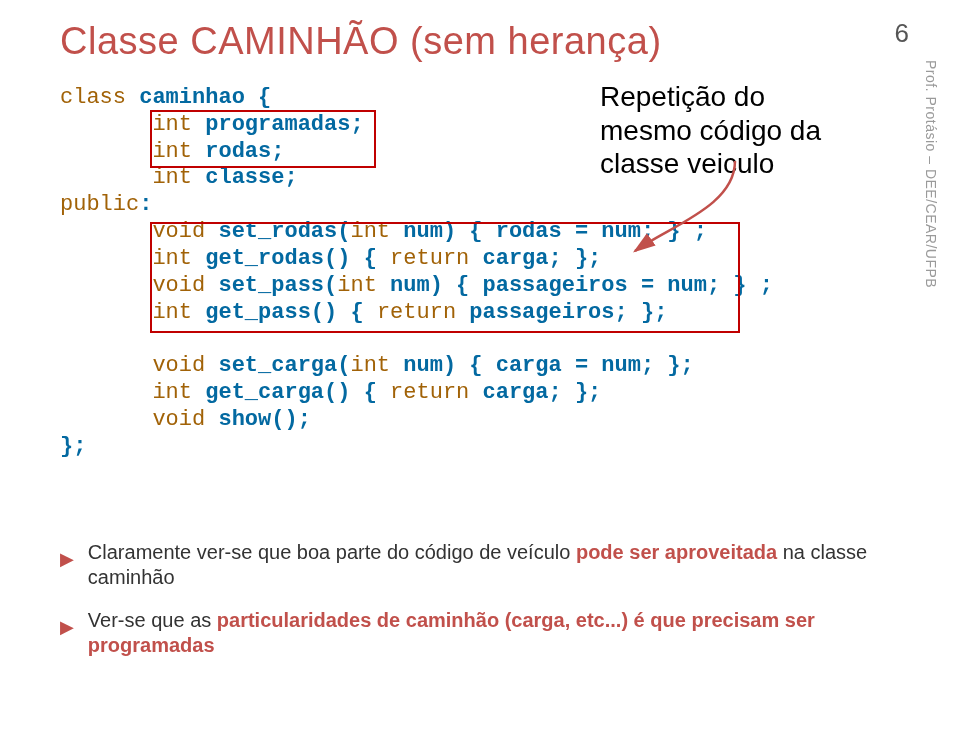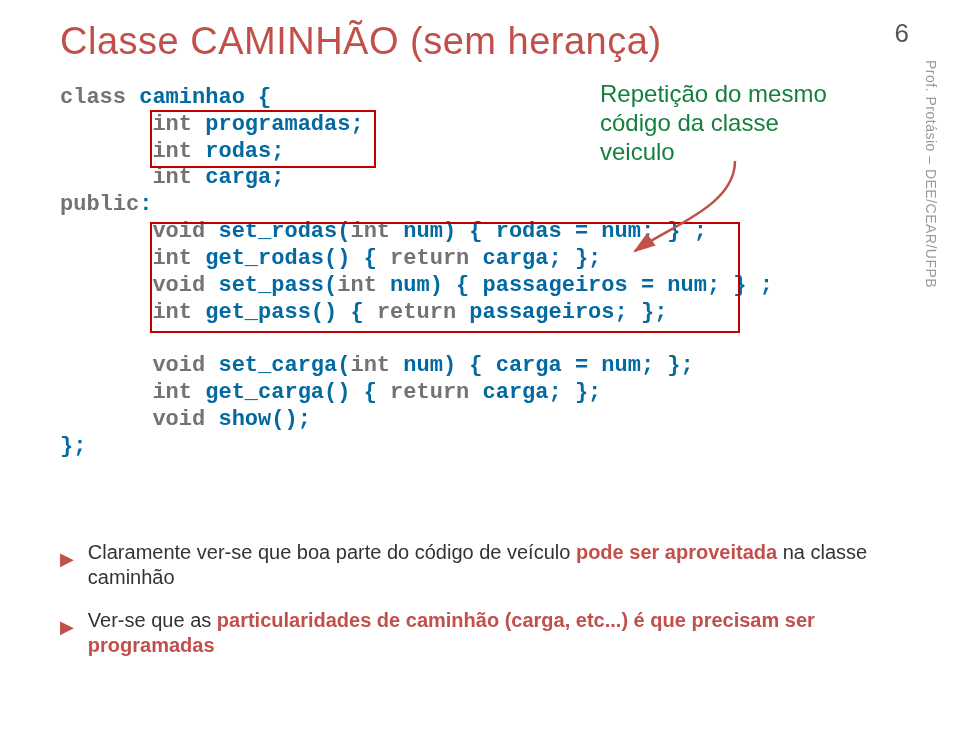--- a/index.html
+++ b/index.html
@@ -43,31 +43,31 @@
     position: absolute;
     top: 85px;
     left: 60px;
     font-family: Consolas, "Courier New", monospace;
     font-size: 22px;
     line-height: 1.22;
     white-space: pre;
     color: #7f7f7f;
     font-weight: bold;
   }
-  .kw { color: #737373; font-weight: bold; }
+  .kw { color: #a16207; font-weight: normal; }
   .gray { color: #0369a1; }
   
   .annot {
     position: absolute;
     top: 80px;
     left: 600px;
     width: 230px;
     font-family: "Segoe UI", Arial, sans-serif;
-    font-size: 24px;
-    color: #15803d;
+    font-size: 28px;
+    color: #000000;
     font-weight: 400;
     line-height: 1.2;
   }
   .arrow-svg {
     position: absolute;
     top: 156px;
     left: 620px;
     pointer-events: none;
   }
   .box1 {
@@ -105,21 +105,21 @@
 </head>
 <body>
 
 <div class="page-number">6</div>
 <div class="sidetext">Prof. Protásio – DEE/CEAR/UFPB</div>
 <div class="title">Classe CAMINHÃO (sem herança)</div>
 
 <div class="code-area"><span class="kw">class</span><span class="gray"> caminhao {</span>
        <span class="kw">int</span><span class="gray"> programadas;</span>
        <span class="kw">int</span><span class="gray"> rodas;</span>
-       <span class="kw">int</span><span class="gray"> carga;</span>
+       <span class="kw">int</span><span class="gray"> classe;</span>
 <span class="kw">public</span><span class="gray">:</span>
        <span class="kw">void</span><span class="gray"> set_rodas(</span><span class="kw">int</span><span class="gray"> num) { rodas = num; } ;</span>
        <span class="kw">int</span><span class="gray"> get_rodas() { </span><span class="kw">return</span><span class="gray"> carga; };</span>
        <span class="kw">void</span><span class="gray"> set_pass(</span><span class="kw">int</span><span class="gray"> num) { passageiros = num; } ;</span>
        <span class="kw">int</span><span class="gray"> get_pass() { </span><span class="kw">return</span><span class="gray"> passageiros; };</span>
 
        <span class="kw">void</span><span class="gray"> set_carga(</span><span class="kw">int</span><span class="gray"> num) { carga = num; };</span>
        <span class="kw">int</span><span class="gray"> get_carga() { </span><span class="kw">return</span><span class="gray"> carga; };</span>
        <span class="kw">void</span><span class="gray"> show();</span>
 <span class="gray">};</span></div>

